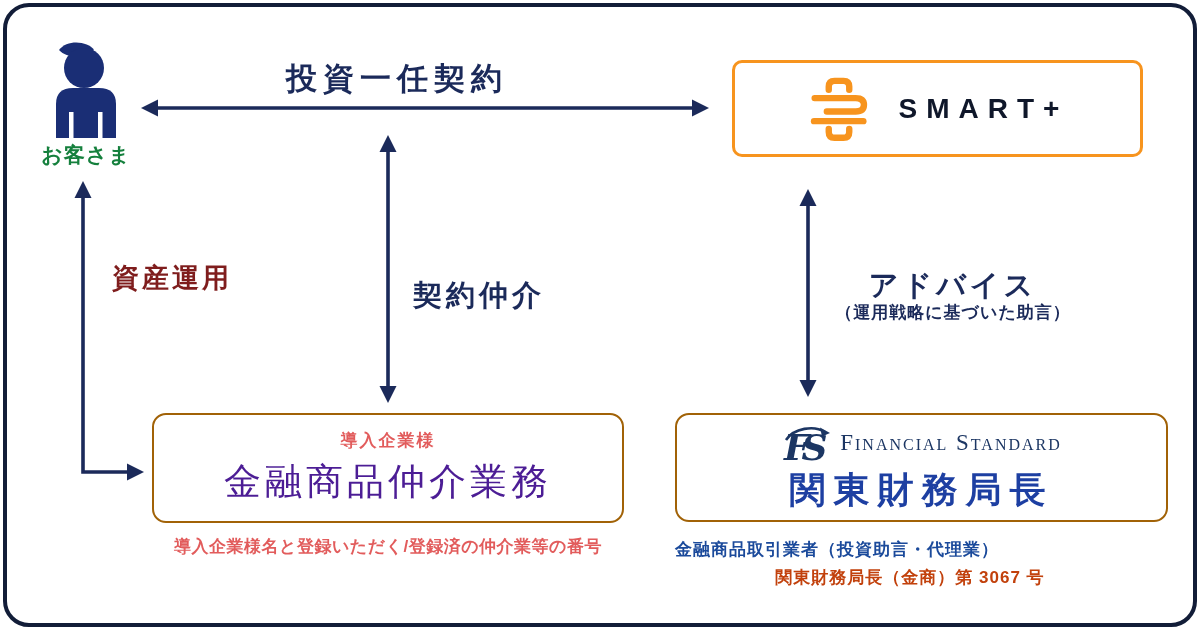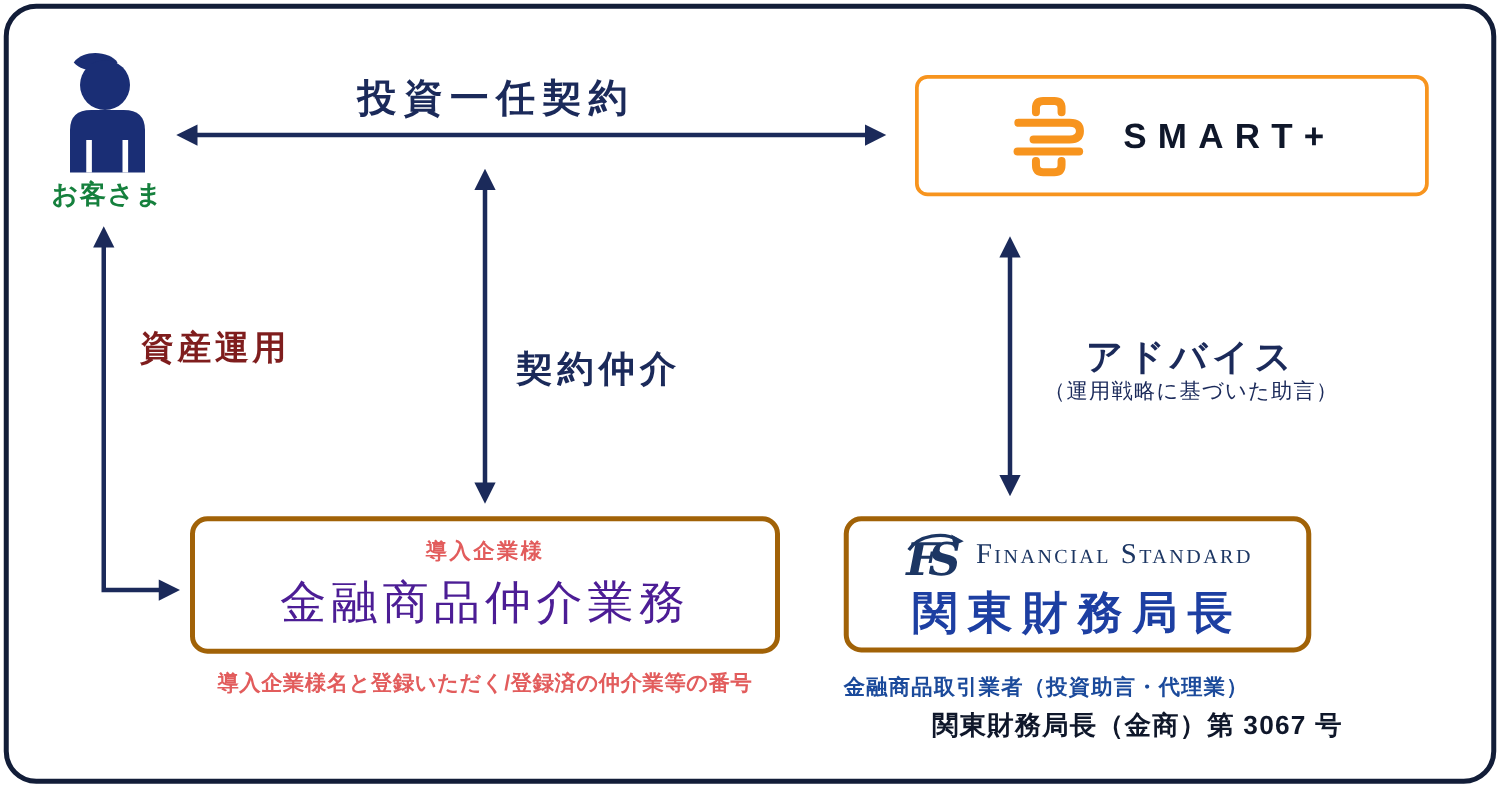--- a/index.html
+++ b/index.html
@@ -30,46 +30,46 @@
     border:3px solid #f7941e;border-radius:10px;background:#ffffff;
     display:flex;align-items:center;justify-content:center;gap:28px;
     box-sizing:border-box;
   }
   #smart-brand{
     font-size:28px;font-weight:bold;letter-spacing:9px;color:#0f172a;
   }
   
   #broker-label{left:413px;top:276px;font-size:29px;font-weight:bold;letter-spacing:4px;color:#1b2a5a;}
   #advisory-label{left:833px;top:266px;width:240px;text-align:center;font-size:29px;font-weight:bold;letter-spacing:4px;color:#1b2a5a;}
-  #advisory-sublabel{left:813px;top:301px;width:280px;text-align:center;font-size:17px;font-weight:normal;letter-spacing:1px;color:#1b2a5a;}
+  #advisory-sublabel{left:813px;top:301px;width:280px;text-align:center;font-size:17px;font-weight:bold;letter-spacing:1px;color:#1b2a5a;}
   
   #advice-label{left:112px;top:258px;font-size:27px;font-weight:bold;letter-spacing:3px;color:#7f1d1d;line-height:41px;}
   #advice-label span{display:block;}
   
   .biz-box{
-    border:4px solid #a16207;border-radius:14px;background:#ffffff;
+    border:2px solid #a16207;border-radius:14px;background:#ffffff;
     display:flex;flex-direction:column;align-items:center;justify-content:center;
     box-sizing:border-box;
   }
   #intermediary-box{left:152px;top:413px;width:472px;height:110px;gap:5px;}
   #intermediary-tag{font-size:17px;font-weight:bold;color:#e25c5c;letter-spacing:2px;}
   #intermediary-title{font-size:37px;font-weight:normal;color:#4c1d95;letter-spacing:4px;}
   #intermediary-caption{
     left:140px;top:535px;width:496px;text-align:center;
     font-size:17px;font-weight:bold;color:#e25c5c;letter-spacing:0.5px;
   }
-  #advisory-box{left:675px;top:413px;width:374px;height:109px;gap:3px;padding-top:2px;}
+  #advisory-box{left:675px;top:413px;width:493px;height:109px;gap:3px;padding-top:2px;}
   #fs-logo-row{display:flex;align-items:center;justify-content:center;gap:9px;}
   #fs-brand{
     font-family:"Liberation Serif","DejaVu Serif",serif;
     font-variant:small-caps;font-size:23px;color:#1c3663;letter-spacing:2px;
   }
   #advisory-title{font-size:36px;font-weight:bold;color:#1d3fa2;letter-spacing:8px;}
   #advisory-caption-1{left:675px;top:538px;width:470px;text-align:left;font-size:17px;font-weight:bold;color:#1b4a9b;letter-spacing:1px;}
-  #advisory-caption-2{left:675px;top:566px;width:470px;text-align:center;font-size:21px;font-weight:bold;color:#0f172a;letter-spacing:1px;}
+  #advisory-caption-2{left:675px;top:566px;width:470px;text-align:center;font-size:17px;font-weight:bold;color:#c2410c;letter-spacing:1px;}
 </style>
 </head>
 <body>
 
 <div id="canvas">
   <div id="frame"></div>
 
   <svg class="abs" style="left:48px;top:40px;" width="76" height="100" viewBox="0 0 76 100">
     <path d="M 11 10 C 19 -1 40 1 46 10 C 38 19 19 19 11 10 Z" fill="#1a2e75"></path>
     <circle cx="36" cy="28" r="20" fill="#1a2e75"></circle>

